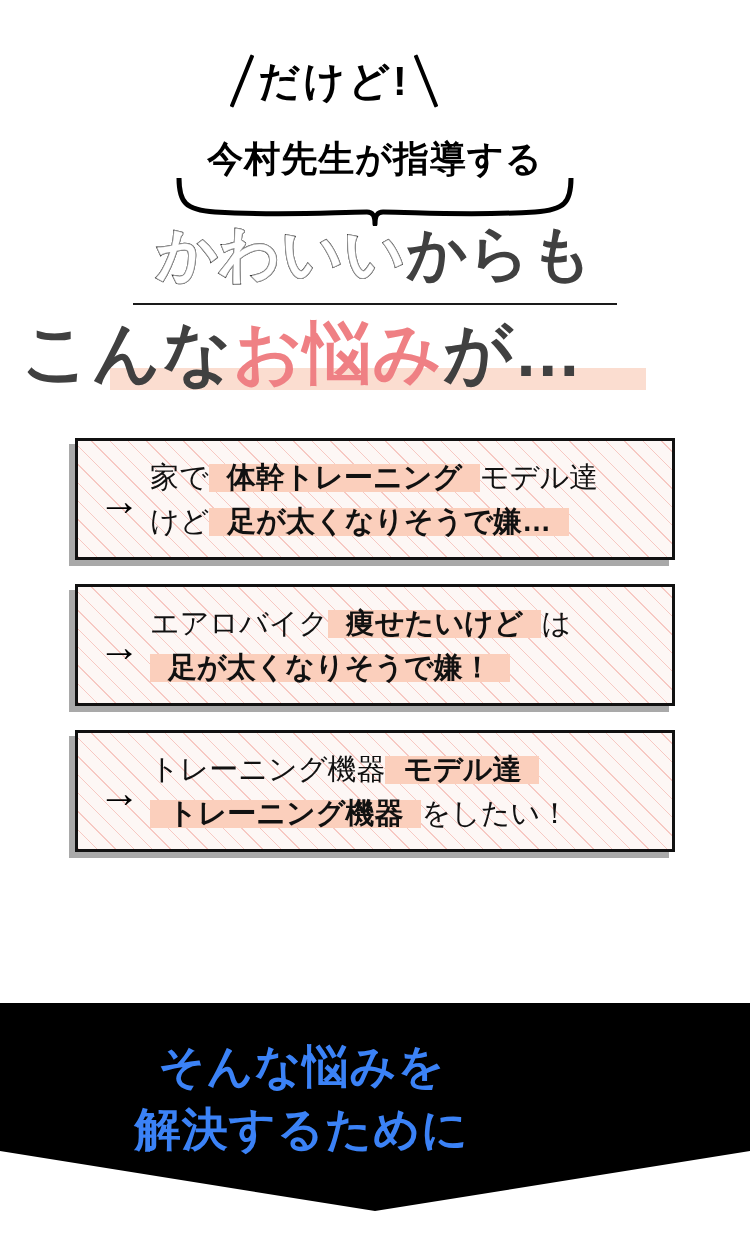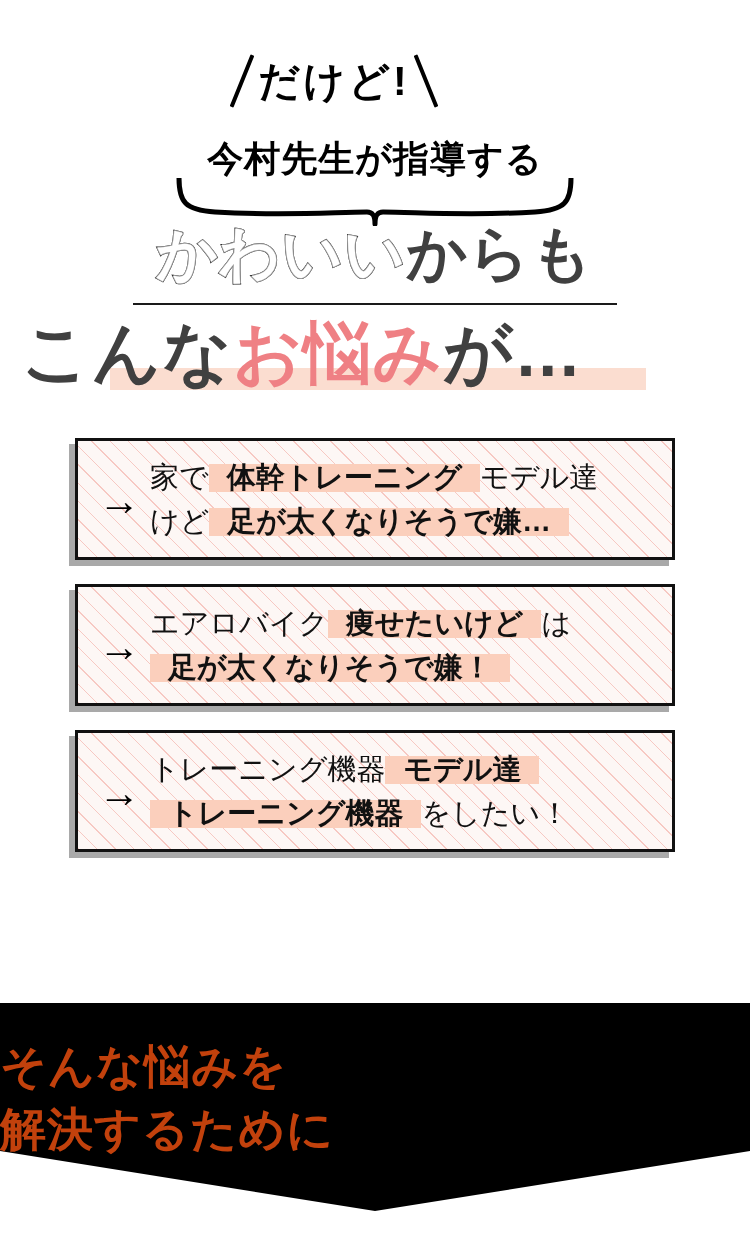--- a/index.html
+++ b/index.html
@@ -209,21 +209,22 @@
     width: 750px;
     height: 210px;
     background: #000000;
     clip-path: polygon(0 0, 750px 0, 750px 148px, 375px 208px, 0 148px);
   }
   .banner-text {
     position: absolute;
     left: 0;
     top: 32px;
     width: 604px;
-    color: #c2410c;
+    text-align: center;
+    color: #3b82f6;
     font-size: 46px;
     font-weight: 700;
     line-height: 1.38;
     letter-spacing: 1px;
   }
 </style>
 </head>
 <body>
 
 <div class="kicker">

